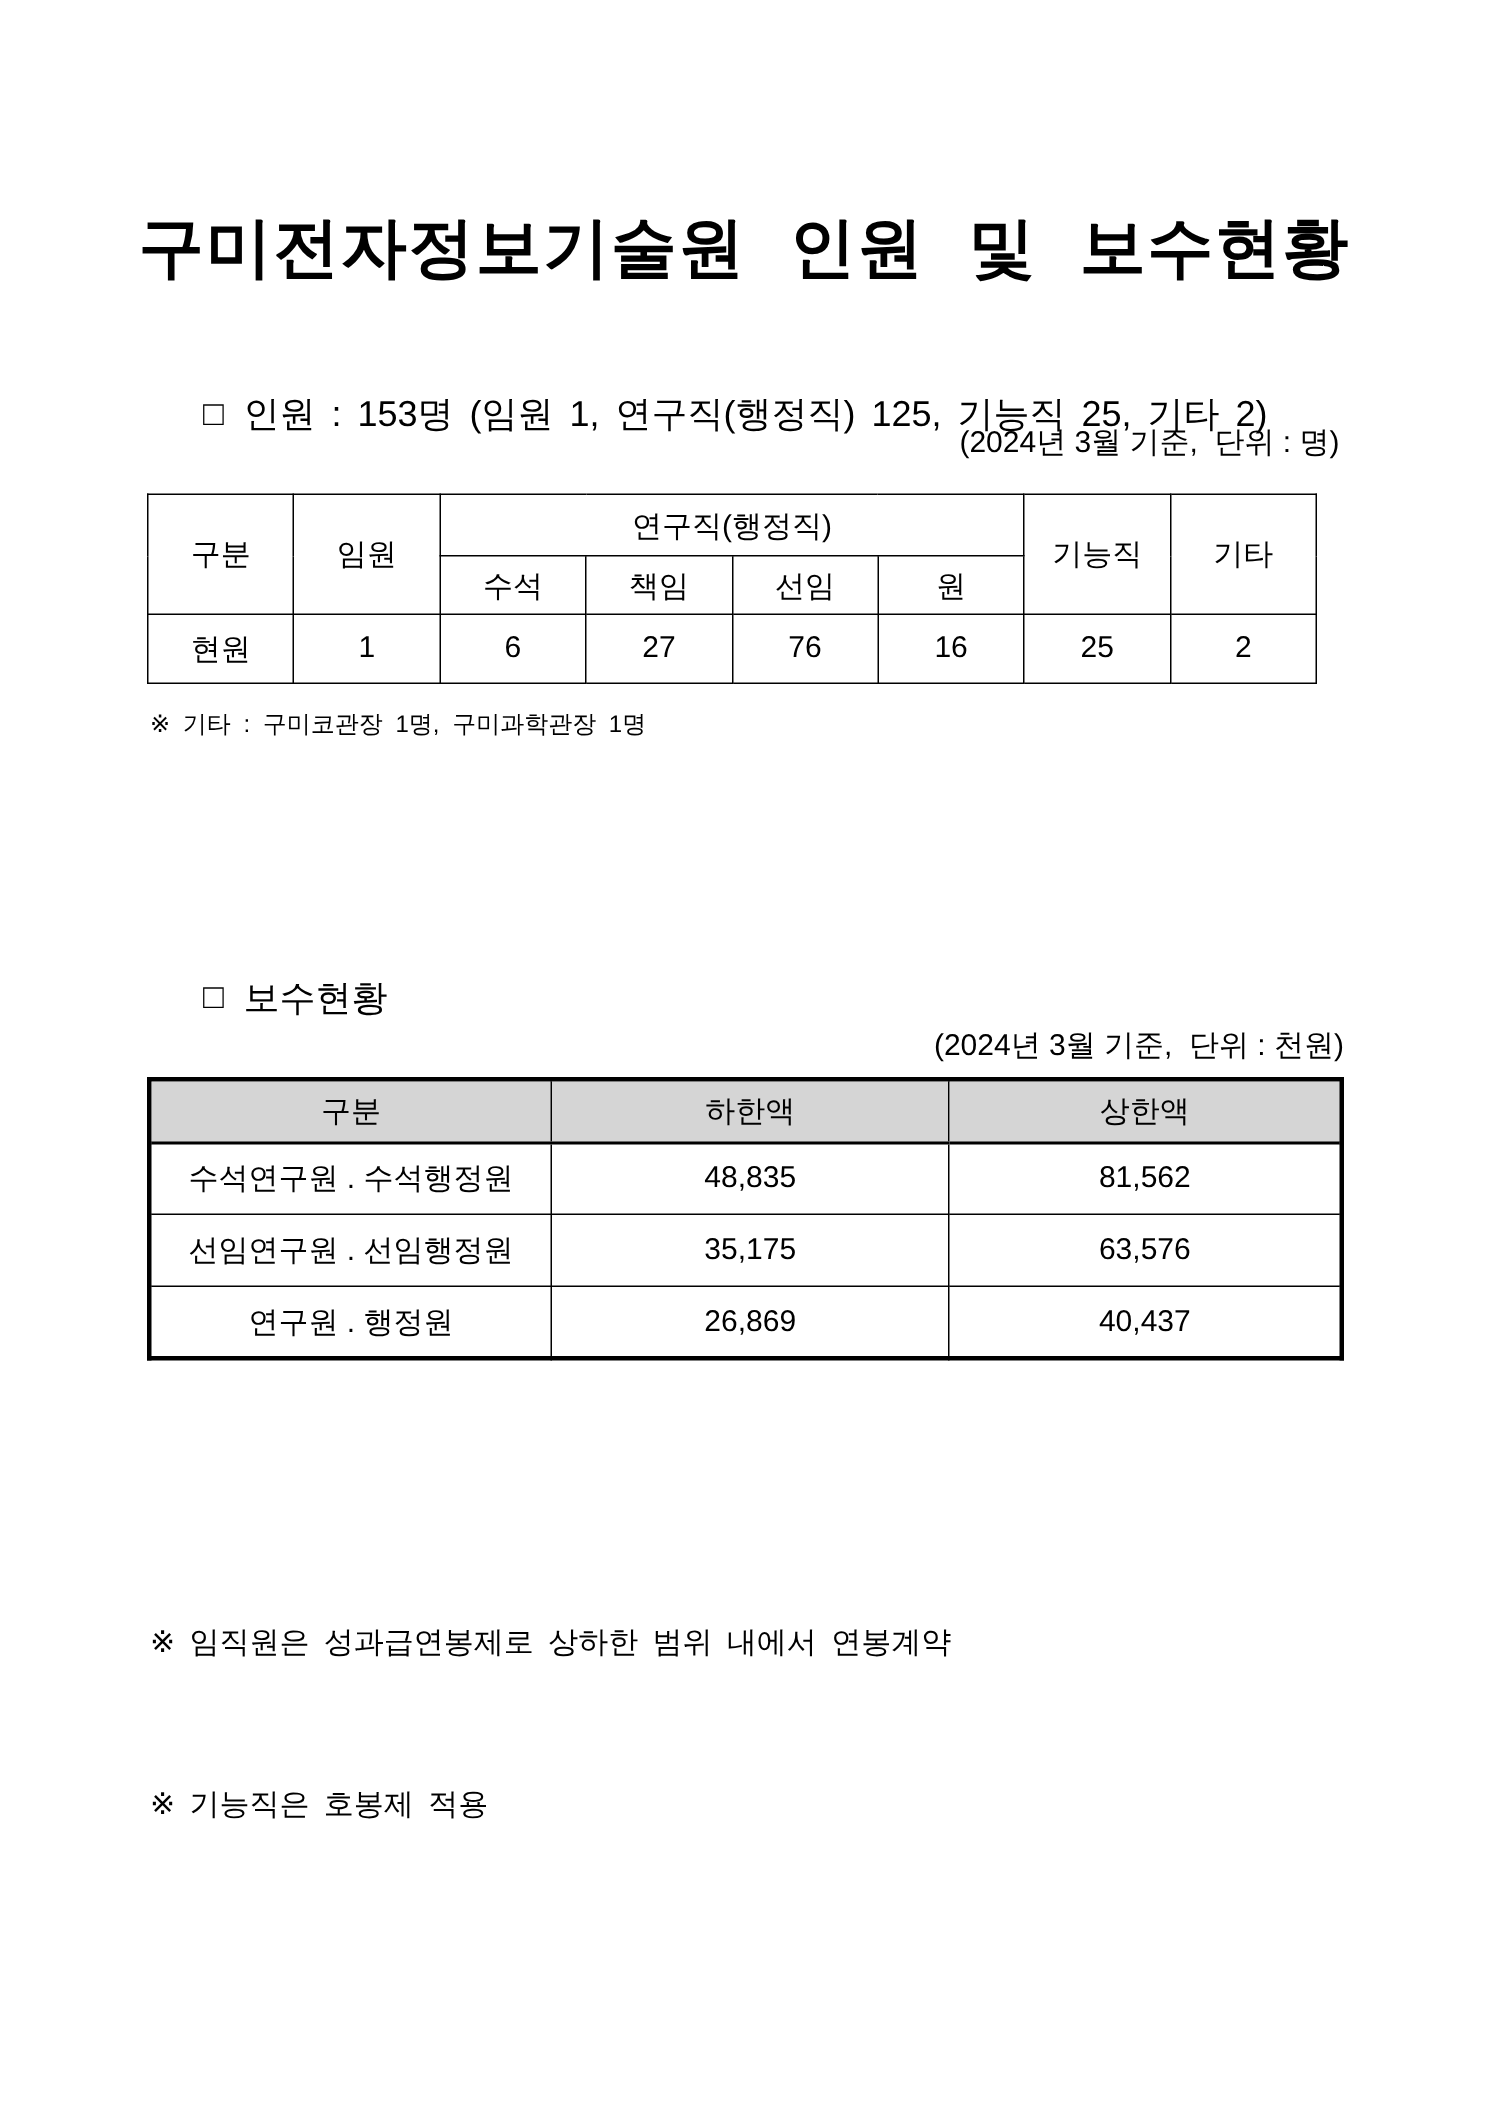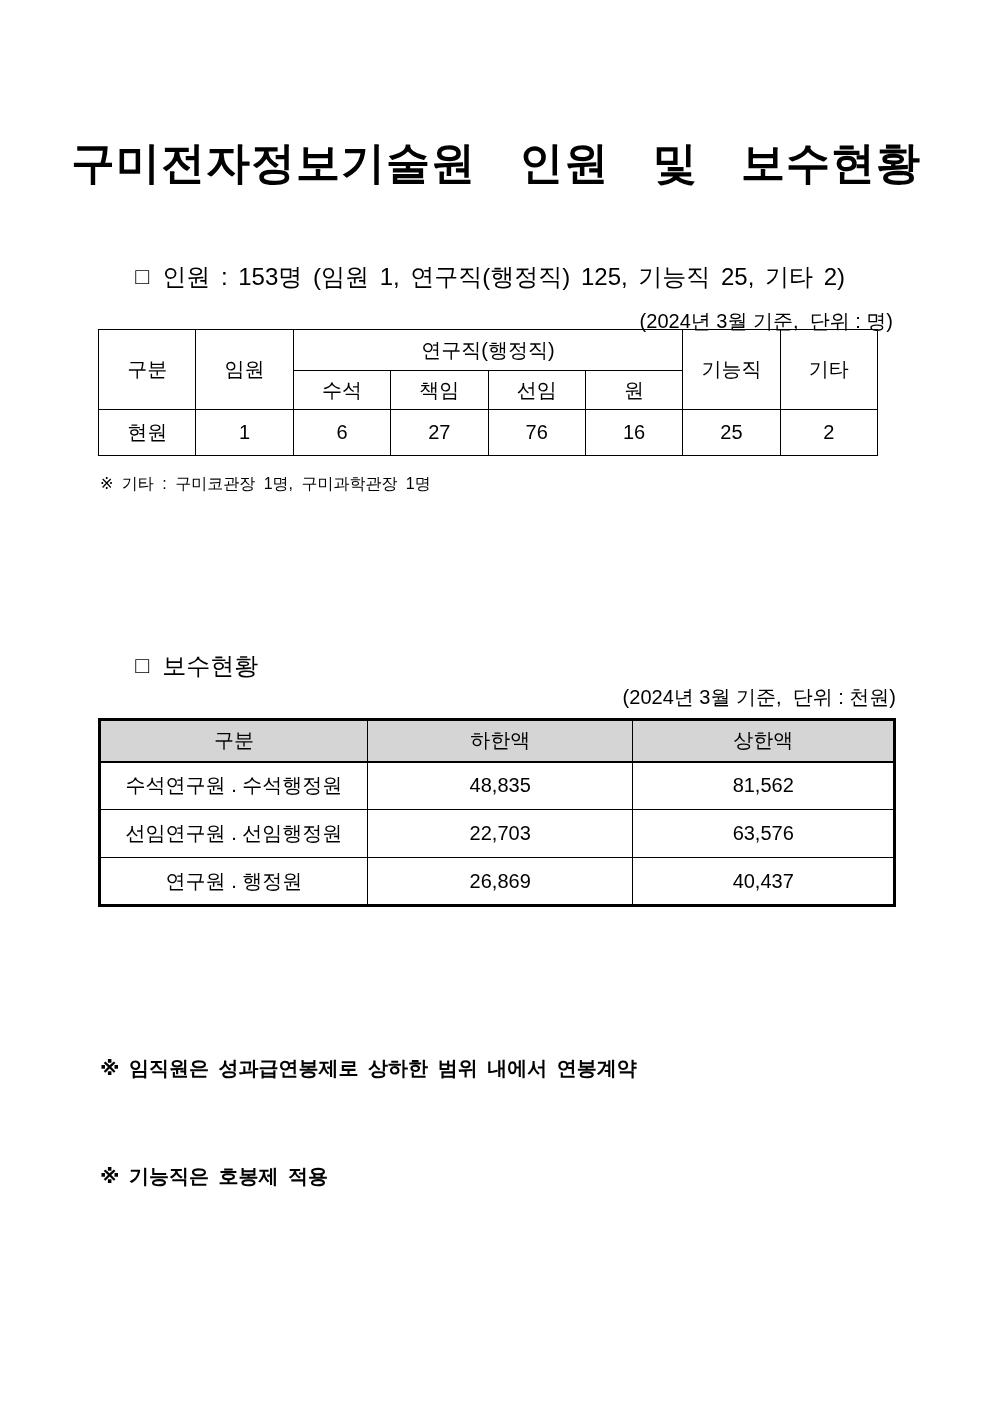--- a/index.html
+++ b/index.html
@@ -5,36 +5,36 @@
   * { margin:0; padding:0; box-sizing:border-box; }
   html, body { background:#ffffff; }
   body {
     width:992px; height:1402px; position:relative; overflow:hidden;
     font-family:"Liberation Sans", "DejaVu Sans", sans-serif;
     color:#000000;
   }
   .page-title {
     position:absolute; top:140px; left:0; width:100%;
     text-align:center;
-    font-family:Liberation Mono, monospace;
+    font-family:Liberation Sans, sans-serif;
     font-weight:700; font-size:44px; line-height:1.2;
     letter-spacing:1px; word-spacing:16px;
     white-space:pre;
   }
   .sec-heading {
     position:absolute; left:114px;
     font-size:24px; line-height:1.2; word-spacing:4px; white-space:pre;
   }
   #personnel-heading { top:234px; }
   #comp-heading { top:623px; }
   .bullet { display:inline-block; margin-right:13px; font-size:23px; position:relative; top:-1px; }
   .note {
     position:absolute; font-size:20px; line-height:1.2; white-space:pre;
   }
-  #personnel-note { top:309px; right:99px; }
+  #personnel-note { top:283px; right:99px; }
   #comp-note { top:685px; right:96px; }
 
   table {
     position:absolute; border-collapse:collapse; table-layout:fixed;
     text-align:center; font-size:20px;
   }
   td, th { font-weight:400; vertical-align:middle; padding:0; overflow:hidden; }
 
   #personnel-table { left:98px; top:329px; width:780px; }
   #personnel-table td { border:1px solid #000000; }
@@ -47,22 +47,22 @@
   #comp-table thead tr { height:42px; }
   #comp-table thead th { background:#d5d5d5; border-bottom:2px solid #000000; }
   #comp-table tbody tr { height:48px; }
 
   .footnote {
     position:absolute; left:100px; font-size:16px; line-height:1.2;
     word-spacing:4px; white-space:pre;
   }
   #personnel-footnote { top:474px; }
   .fn-group {
-    position:absolute; left:100px; top:978px;
-    font-size:20px; line-height:36px; word-spacing:4px; white-space:pre;font-weight:bold;
+    position:absolute; left:100px; top:1005px;
+    font-size:20px; line-height:36px; word-spacing:4px; white-space:pre;
   }
 </style>
 </head>
 <body>
 
 <h1 class="page-title">구미전자정보기술원 인원 및 보수현황</h1>
 
 <div class="sec-heading" id="personnel-heading">
   <span class="bullet">□</span><span>인원 : 153명 (임원 1, 연구직(행정직) 125, 기능직 25, 기타 2)</span>
 </div>
@@ -129,21 +129,21 @@
     </tr>
   </thead>
   <tbody>
     <tr>
       <td>수석연구원 . 수석행정원</td>
       <td>48,835</td>
       <td>81,562</td>
     </tr>
     <tr>
       <td>선임연구원 . 선임행정원</td>
-      <td>22,703</td>
+      <td>35,175</td>
       <td>63,576</td>
     </tr>
     <tr>
       <td>연구원 . 행정원</td>
       <td>26,869</td>
       <td>40,437</td>
     </tr>
   </tbody>
 </table>
 

